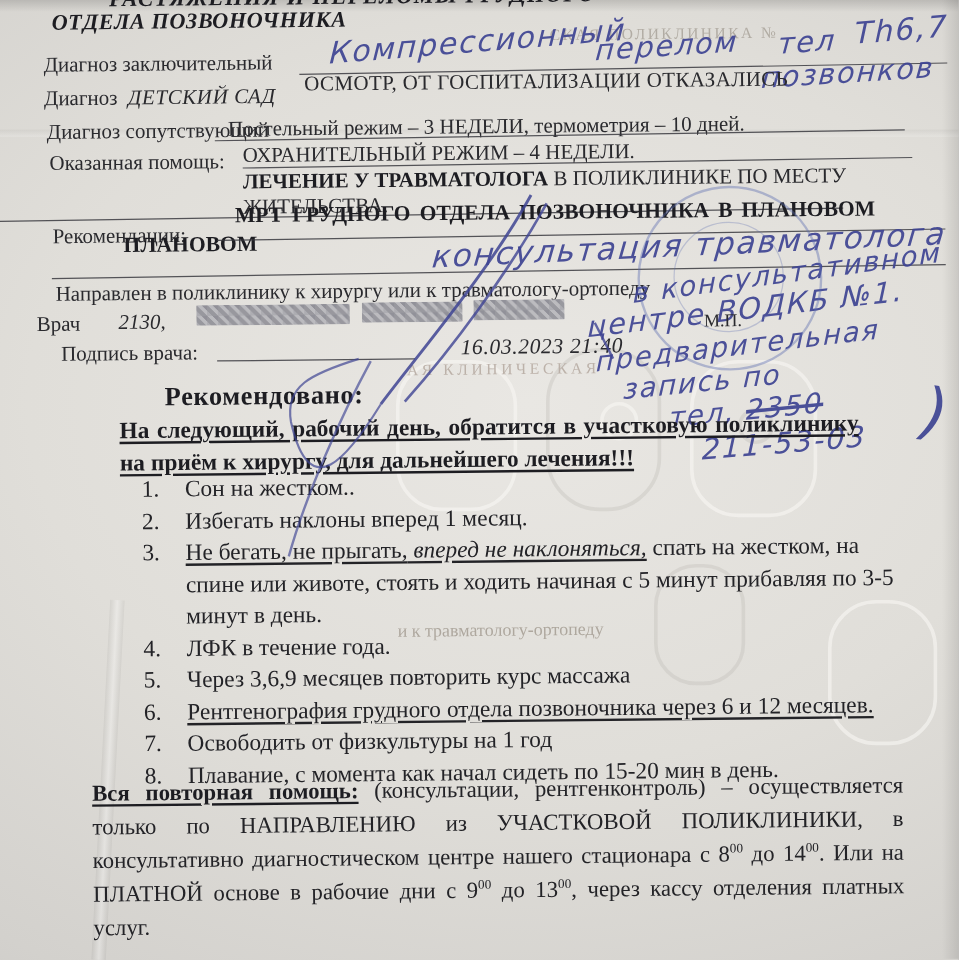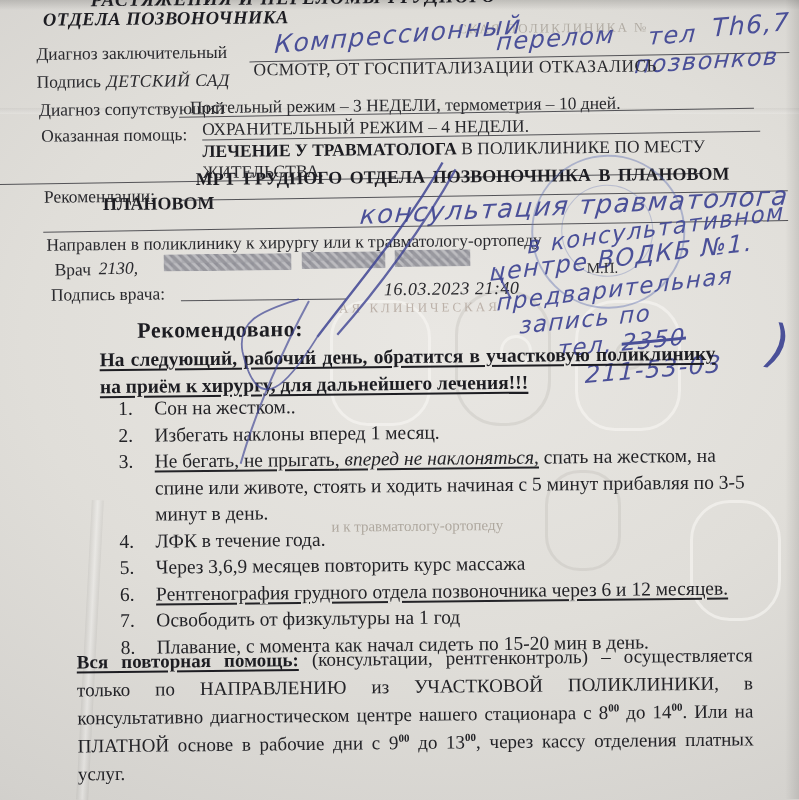--- a/index.html
+++ b/index.html
@@ -16,21 +16,21 @@
   .hw{font-family:"DejaVu Sans",sans-serif;font-style:italic;color:#3e4493;white-space:nowrap;
       letter-spacing:1.5px;opacity:.92;}
   .ghost{color:#aaa49b;opacity:.85;white-space:nowrap;font-family:"Liberation Serif",serif;}
   .pxb{height:17px;background-image:
       linear-gradient(45deg,#a4a4ab 25%,#8c8c94 25% 50%,#b5b5ba 50% 75%,#83838d 75%);
       background-size:9px 9px;opacity:.85;border-radius:1px;}
   .wm{position:absolute;border:3px solid rgba(248,247,244,.75);opacity:.8;}
   .wm.dk{border-color:rgba(190,188,184,.45);}
   .stamp{position:absolute;border-radius:50%;border:2.5px solid rgba(88,106,176,.40);}
   .stamp-inner{position:absolute;border-radius:50%;border:1.8px solid rgba(88,106,176,.30);}
-  sup{font-size:11px;line-height:0;font-weight:bold;}
+  sup{font-size:11px;line-height:0;}
   .list{position:absolute;left:118px;top:393px;width:650px;font-size:19.5px;line-height:26.5px;color:#232327;}
   .li{display:flex;}
   .li .num{flex:0 0 36px;}
   .li .txt{flex:1;}
   .intro{position:absolute;left:100px;top:343px;width:616px;font-weight:bold;color:#1d1d22;
      font-size:19.5px;line-height:27px;}
   .jl{display:block;text-align:justify;text-align-last:justify;}
   .footer-p{position:absolute;left:74px;top:645px;width:676px;font-size:19px;line-height:28px;
      text-align:justify;color:#232327;}
   .crease{position:absolute;pointer-events:none;}
@@ -63,21 +63,21 @@
 
     <div class="abs t" style="left:40px;top:40px;">Диагноз заключительный</div>
     <div class="abs rule" style="left:253px;top:58px;width:540px;transform:rotate(-.4deg);"></div>
     <div class="abs hw" style="left:278px;top:20px;font-size:25px;transform:rotate(-4deg) skewX(-8deg);">Компрессионный</div>
     <div class="abs hw" style="left:500px;top:26px;font-size:24px;transform:rotate(-3deg) skewX(-8deg);">перелом</div>
     <div class="abs hw" style="left:652px;top:24px;font-size:24px;transform:rotate(-3deg) skewX(-8deg);">тел</div>
     <div class="abs hw" style="left:716px;top:14px;font-size:25px;transform:rotate(-4deg) skewX(-6deg);">Th6,7</div>
     <div class="abs hw" style="left:638px;top:50px;font-size:24px;transform:rotate(-3deg) skewX(-8deg);">позвонков</div>
 
     <div class="abs t" style="left:257px;top:58px;font-size:17.5px;letter-spacing:.3px;">ОСМОТР, ОТ ГОСПИТАЛИЗАЦИИ ОТКАЗАЛИСЬ</div>
-    <div class="abs t" style="left:40px;top:68px;">Подпись</div>
+    <div class="abs t" style="left:40px;top:68px;">Диагноз</div>
     <div class="abs t i" style="left:110px;top:68px;letter-spacing:.5px;">ДЕТСКИЙ САД</div>
 
     <div class="abs t" style="left:42px;top:96px;">Диагноз сопутствующий</div>
     <div class="abs t" style="left:193px;top:95px;background:transparent;">Постельный режим – 3 НЕДЕЛИ, термометрия – 10 дней.</div>
     <div class="abs rule" style="left:182px;top:113px;width:575px;transform:rotate(-.3deg);"></div>
 
     <div class="abs t" style="left:44px;top:122px;">Оказанная помощь:</div>
     <div class="abs t" style="left:205px;top:117px;">ОХРАНИТЕЛЬНЫЙ РЕЖИМ – 4 НЕДЕЛИ.</div>
     <div class="abs rule" style="left:205px;top:136px;width:558px;transform:rotate(-.3deg);"></div>
     <div class="abs t" style="left:205px;top:139px;">
@@ -98,21 +98,21 @@
     <div class="abs hw" style="left:490px;top:246px;font-size:24px;transform:rotate(-6deg) skewX(-8deg);">центре  ВОДКБ  №1.</div>
     <div class="abs hw" style="left:497px;top:278px;font-size:23px;transform:rotate(-6deg) skewX(-8deg);">предварительная</div>
     <div class="abs hw" style="left:520px;top:308px;font-size:23px;transform:rotate(-5deg) skewX(-8deg);">запись  по</div>
     <div class="abs hw" style="left:558px;top:332px;font-size:23px;transform:rotate(-5deg) skewX(-8deg);">
       <span>тел,</span>
       <span style="text-decoration:line-through;text-decoration-thickness:3px;">2350</span>
     </div>
     <div class="abs hw" style="left:585px;top:358px;font-size:24px;transform:rotate(-4deg) skewX(-6deg);">211-53-03</div>
     <div class="abs hw" style="left:770px;top:318px;font-size:52px;transform:rotate(8deg);">)</div>
 
-    <div class="abs t" style="left:56px;top:256px;">Врач</div>
+    <div class="abs t" style="left:32px;top:256px;">Врач</div>
     <div class="abs t i" style="left:100px;top:255px;">2130,</div>
     <div class="abs pxb" style="left:165px;top:252px;width:128px;"></div>
     <div class="abs pxb" style="left:303px;top:251px;width:84px;"></div>
     <div class="abs pxb" style="left:396px;top:250px;width:76px;"></div>
 
     <div class="abs t" style="left:52px;top:281px;">Подпись врача:</div>
     <div class="abs rule" style="left:182px;top:298px;width:165px;"></div>
     <div class="abs t i" style="left:385px;top:279px;font-size:18px;letter-spacing:.5px;">16.03.2023   21:40</div>
     <div class="abs t" style="left:588px;top:262px;font-size:15px;">М.П.</div>
 

